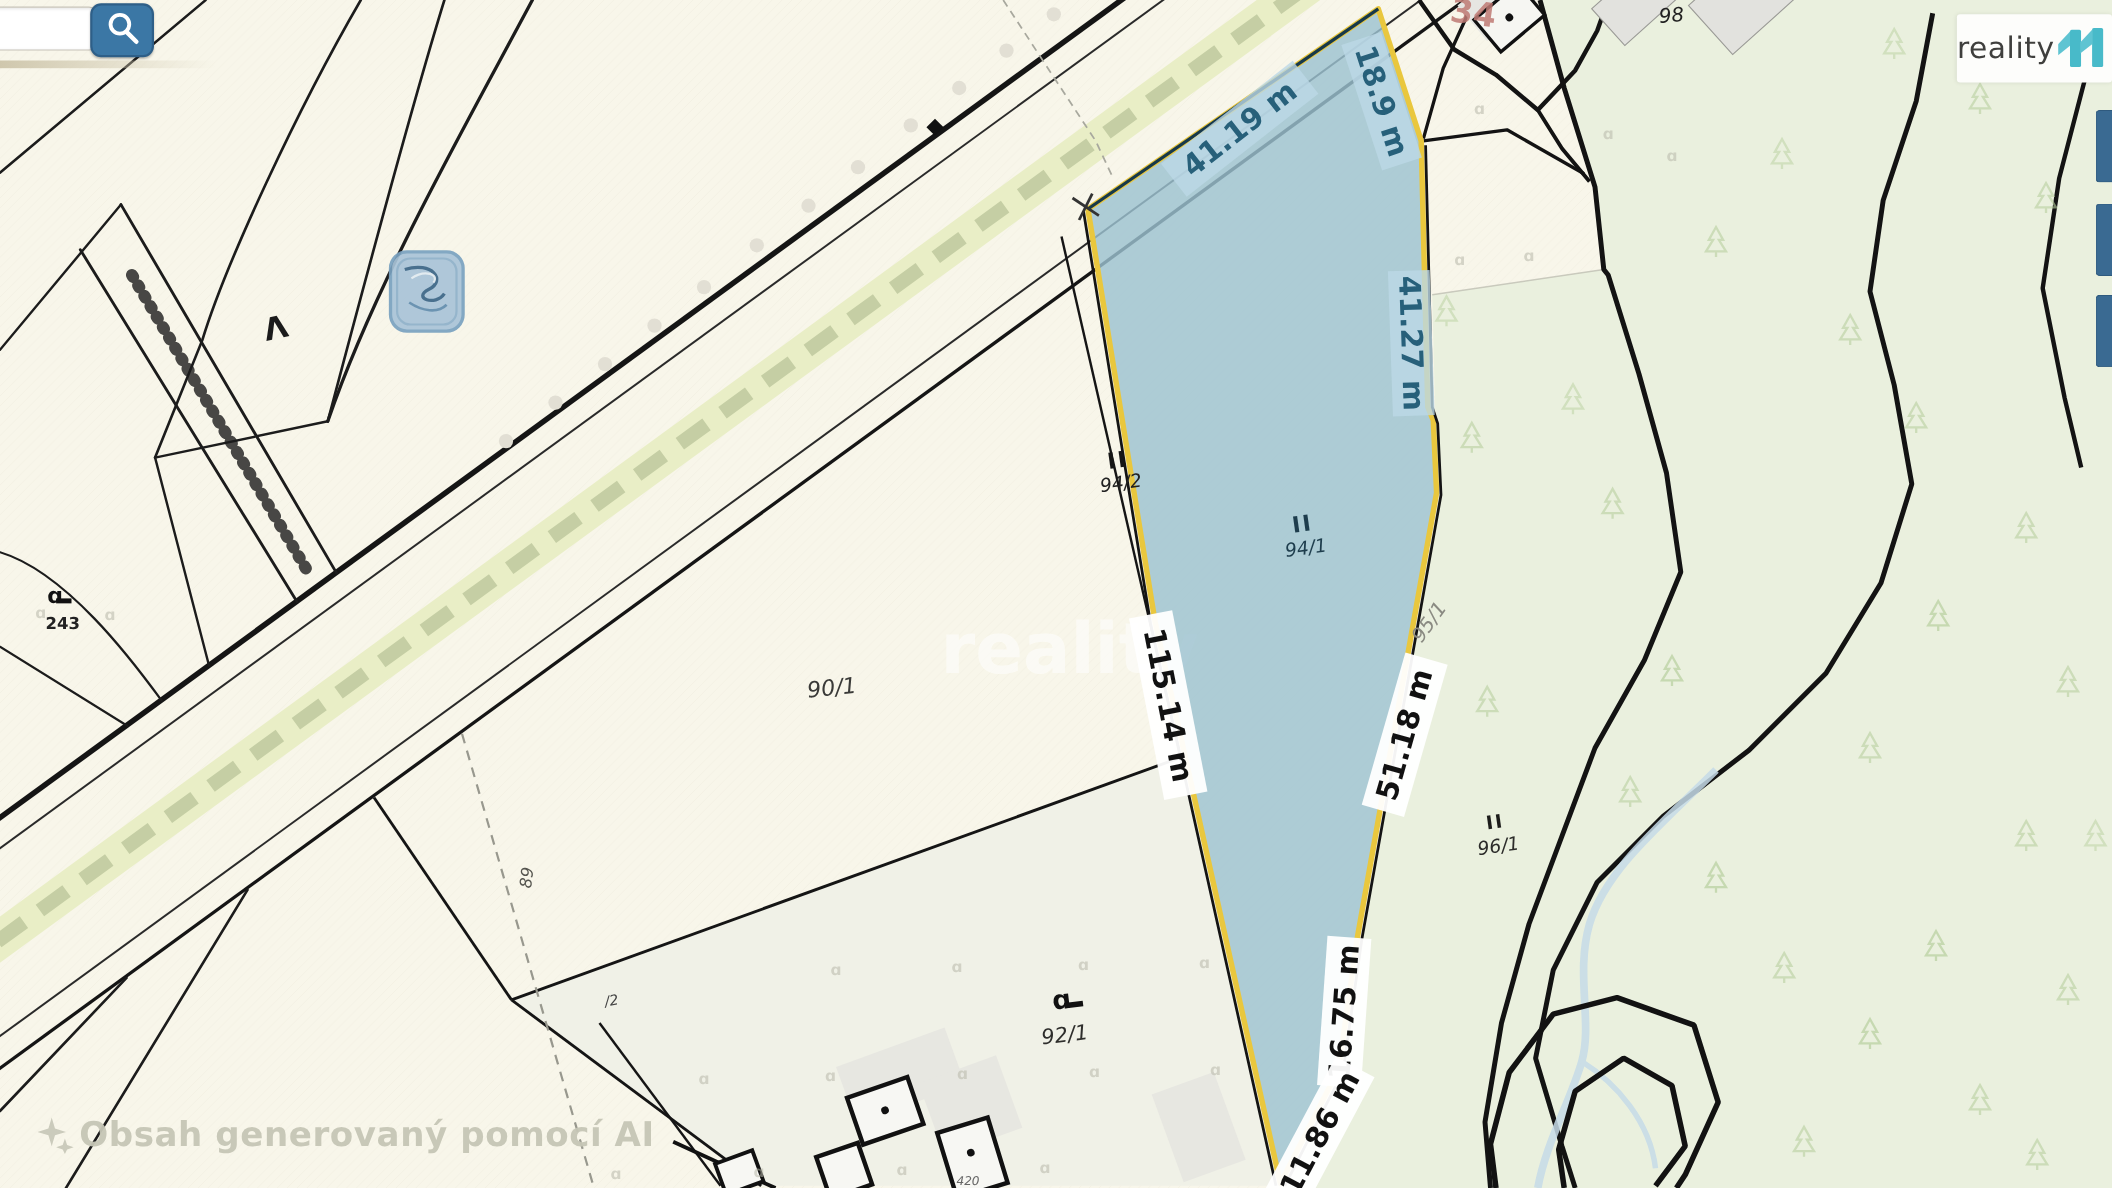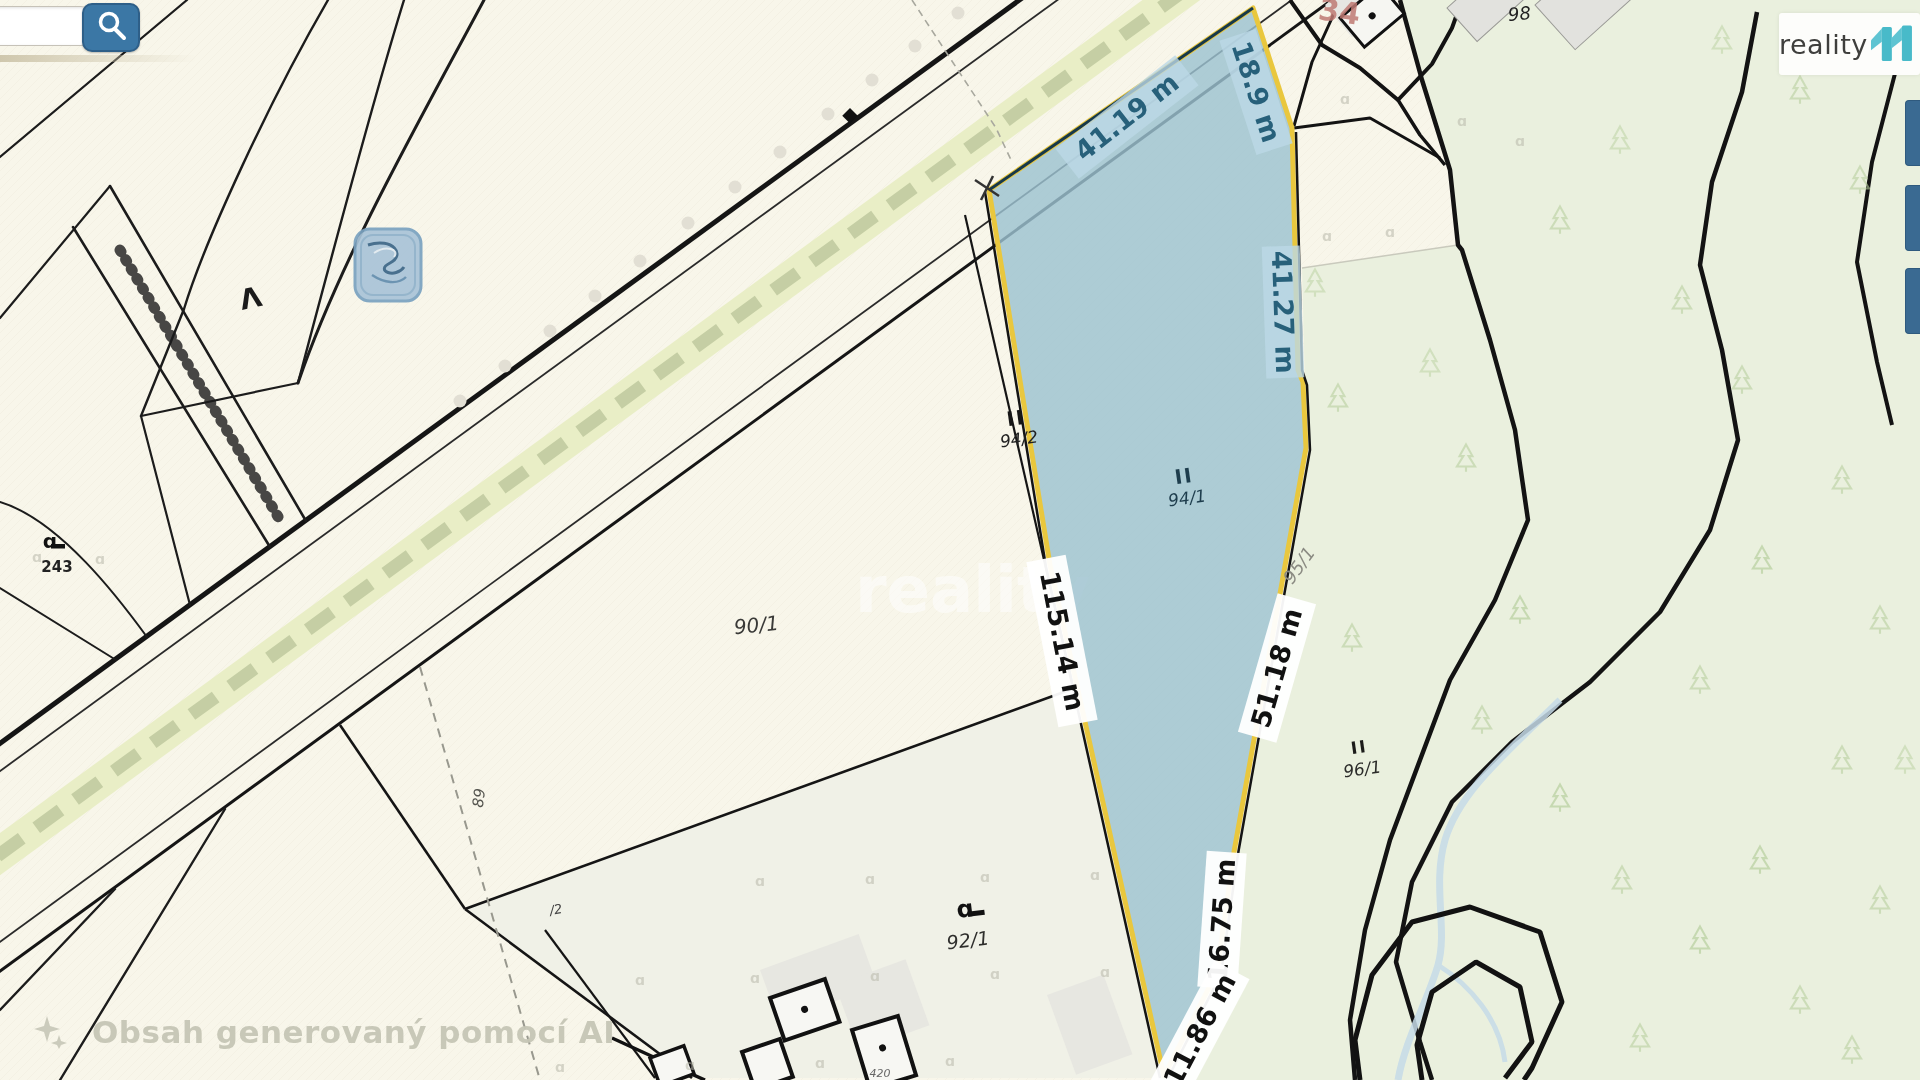--- a/index.html
+++ b/index.html
@@ -18,21 +18,21 @@
     background:linear-gradient(90deg,#cfc7ad,rgba(250,248,236,0));}
   
   .logo-box{position:absolute;left:1779px;top:13px;width:141px;height:62px;
     background:#fdfdfb;border-radius:3px;box-shadow:0 0 4px rgba(0,0,0,.08);
     display:flex;align-items:center;justify-content:flex-end;padding-right:6px;box-sizing:border-box;z-index:20;}
   .logo-text{color:#3f3f3d;font-size:27px;letter-spacing:.5px;margin-right:3px;}
   
   .side-tab{position:absolute;left:1905px;width:15px;height:64px;background:#3a6a92;
     border:1px solid #2f5a7e;border-right:none;border-radius:4px 0 0 4px;cursor:pointer;z-index:20;}
   
-  .ai-mark{position:absolute;left:34px;top:1014px;display:flex;align-items:center;gap:24px;
+  .ai-mark{position:absolute;left:34px;top:1014px;display:flex;align-items:center;gap:4px;
     color:#c6c6b6;font-size:31px;font-weight:600;letter-spacing:.5px;z-index:20;opacity:.95;}
   text{user-select:none;}
 </style>
 </head>
 <body>
 
 <div id="stage">
 
 <svg id="mapsvg" width="1920" height="1080" viewBox="0 0 1920 1080" xmlns="http://www.w3.org/2000/svg">
   <defs>

